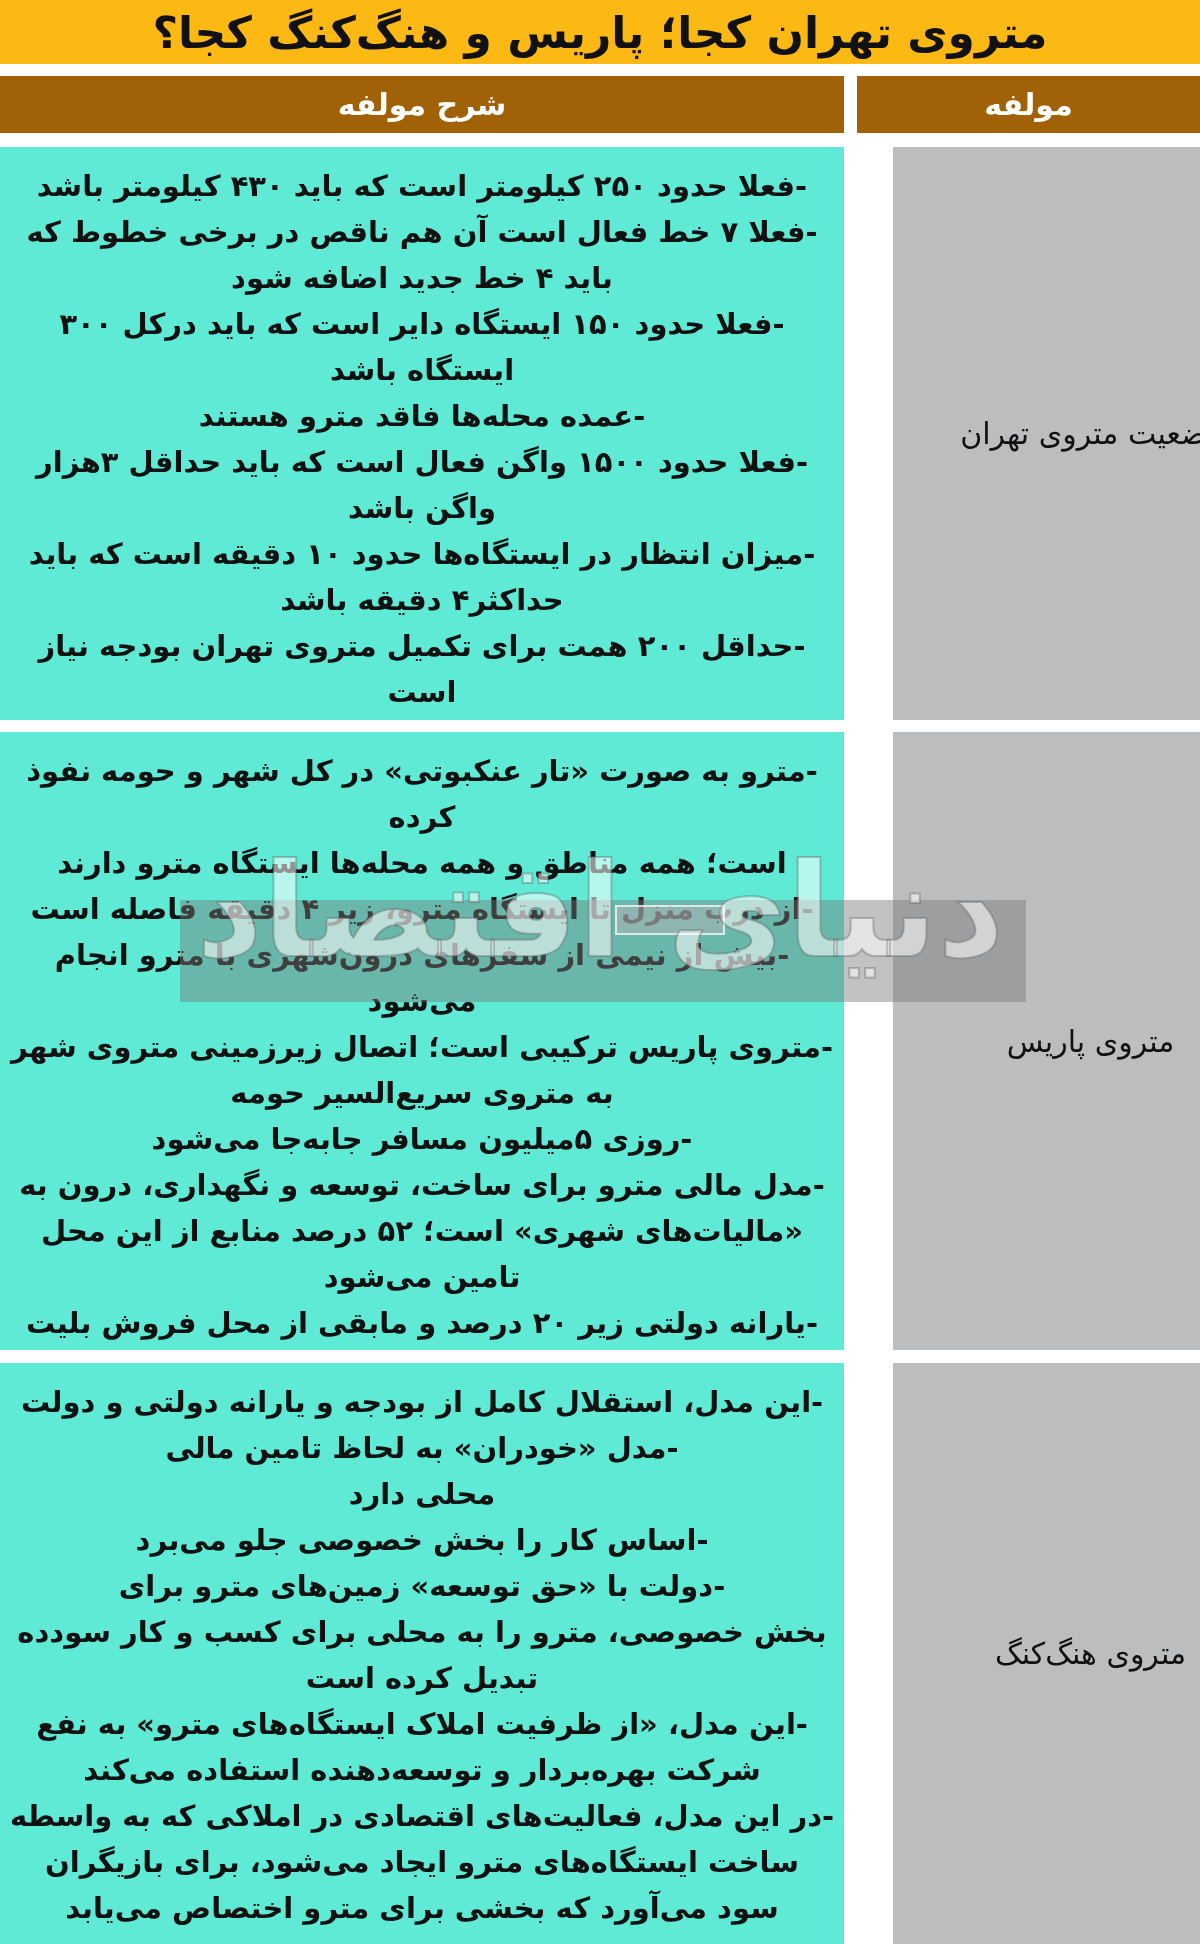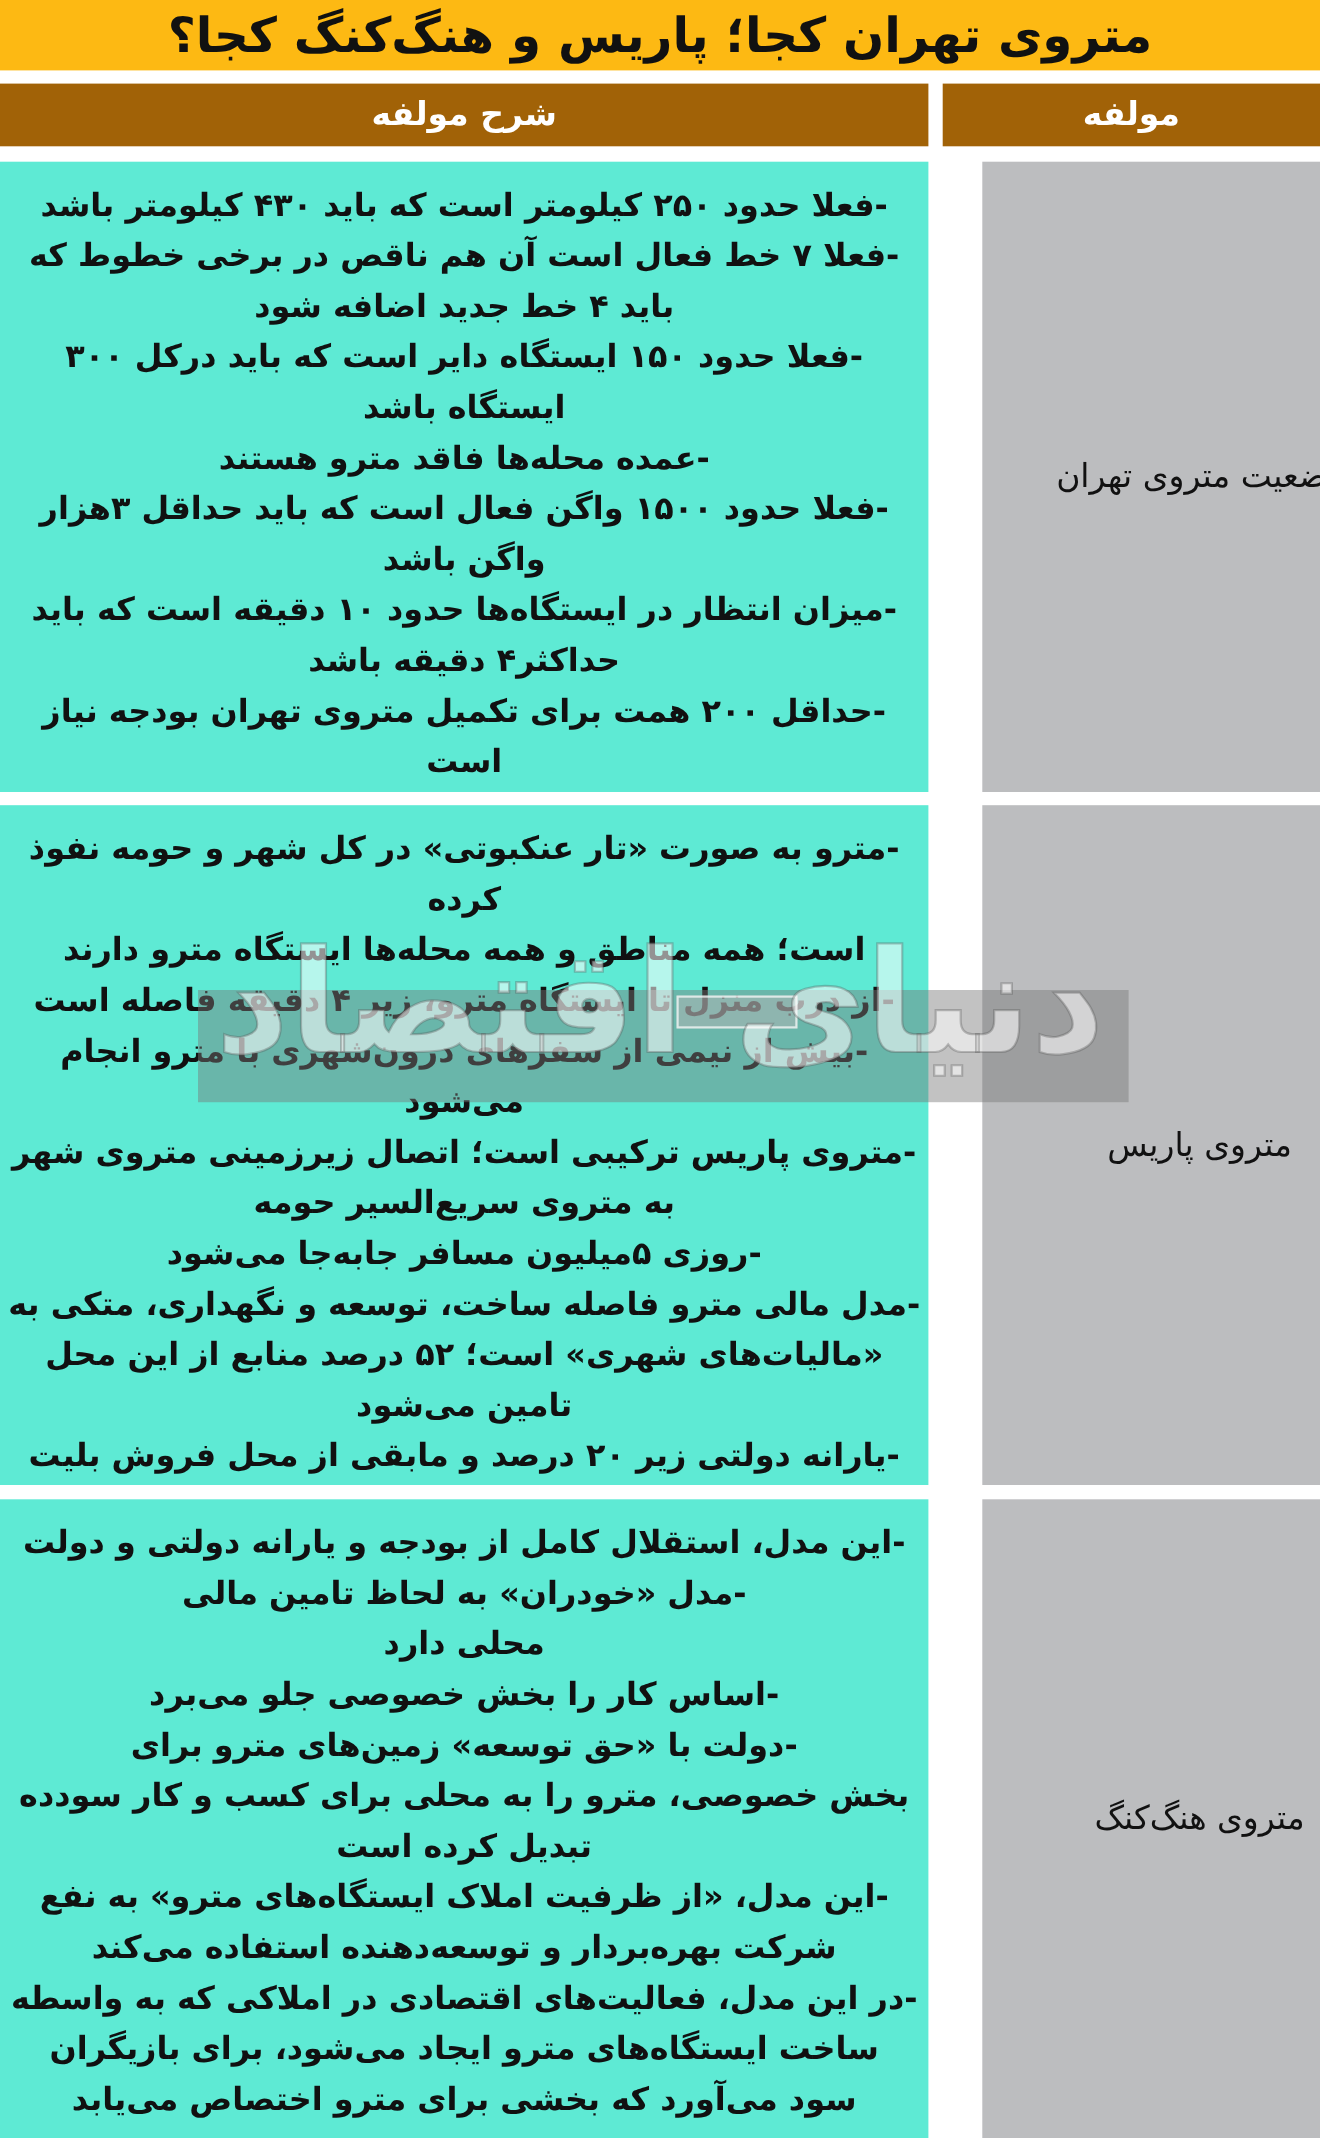--- a/index.html
+++ b/index.html
@@ -81,21 +81,21 @@
 <div class="row" style="top:732px;height:618px;">
   <div class="cell-desc">
     <div class="bullet">-مترو به صورت «تار عنکبوتی» در کل شهر و حومه نفوذ کرده</div>
     <div class="bullet">است؛ همه مناطق و همه محله‌ها ایستگاه مترو دارند</div>
     <div class="bullet">-از درب منزل تا ایستگاه مترو، زیر ۴ دقیقه فاصله است</div>
     <div class="bullet">-بیش از نیمی از سفرهای درون‌شهری با مترو انجام</div>
     <div class="bullet">می‌شود</div>
     <div class="bullet">-متروی پاریس ترکیبی است؛ اتصال زیرزمینی متروی شهر</div>
     <div class="bullet">به متروی سریع‌السیر حومه</div>
     <div class="bullet">-روزی ۵میلیون مسافر جابه‌جا می‌شود</div>
-    <div class="bullet">-مدل مالی مترو فاصله ساخت، توسعه و نگهداری، متکی به</div>
+    <div class="bullet">-مدل مالی مترو برای ساخت، توسعه و نگهداری، درون به</div>
     <div class="bullet">«مالیات‌های شهری» است؛ ۵۲ درصد منابع از این محل</div>
     <div class="bullet">تامین می‌شود</div>
     <div class="bullet">-یارانه دولتی زیر ۲۰ درصد و مابقی از محل فروش بلیت</div>
   </div>
   <div class="cell-label">
     <span>متروی پاریس</span>
   </div>
 </div>
 
 <div class="row" style="top:1363px;height:581px;">

